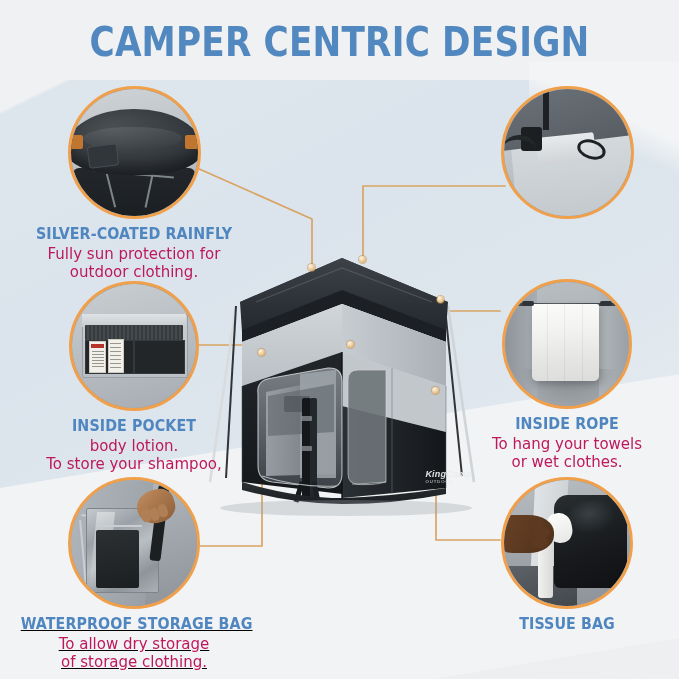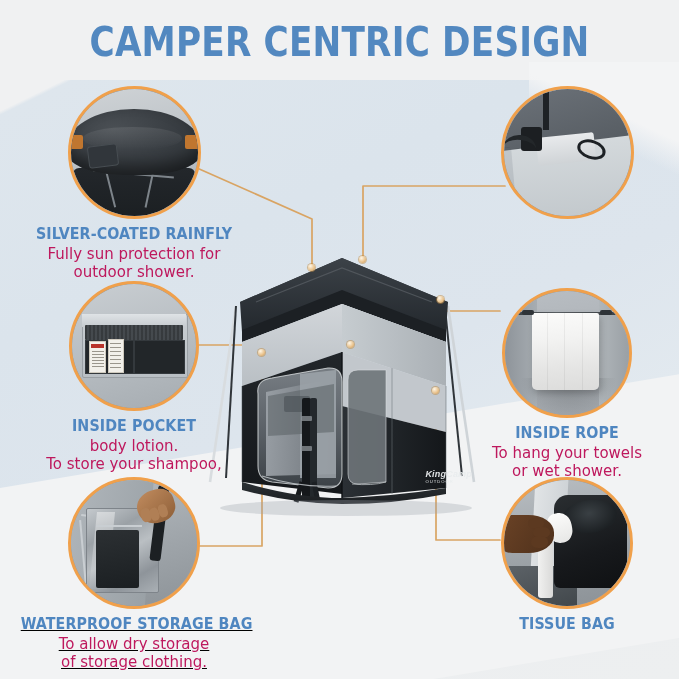--- a/index.html
+++ b/index.html
@@ -347,21 +347,21 @@
           <div class="fly-patch"></div>
           <div class="fly-tab" style="left:-2%;top:36%;"></div>
           <div class="fly-tab" style="right:-2%;top:36%;"></div>
         </div>
       </div>
     </div>
     <div class="cap">
       <div class="h">SILVER-COATED RAINFLY</div>
       <div class="s">
         <div>Fully sun protection for</div>
-        <div>outdoor shower.</div>
+        <div>outdoor clothing.</div>
       </div>
     </div>
   </div>
 
   <div class="cal" style="left:455px;top:86px;width:224px;">
     <div class="circ" style="width:133px;height:133px;margin:0 auto;">
       <div class="inner">
         <div class="ph">
           <div class="hook-bg"></div>
           <div class="hook-wall"></div>
@@ -409,21 +409,21 @@
     </div>
     <div class="cap">
       <div class="h">INSIDE POCKET</div>
       <div class="s">
         <div>body lotion.</div>
         <div>To store your shampoo,</div>
       </div>
     </div>
   </div>
 
-  <div class="cal" style="left:455px;top:288px;width:224px;">
+  <div class="cal" style="left:455px;top:279px;width:224px;">
     <div class="circ" style="width:130px;height:130px;margin:0 auto;">
       <div class="inner">
         <div class="ph">
           <div class="tw-bg"></div>
           <div class="tw-wallL"></div>
           <div class="tw-wallR"></div>
           <div class="tw-shadow"></div>
           <div class="tw-rope"></div>
           <div class="tw-towel">
             <div class="tw-fold" style="left:22%"></div>
@@ -432,21 +432,21 @@
           </div>
           <div style="position:absolute;left:14%;top:15%;width:9%;height:4%;background:#2f3438;border-radius:2px;"></div>
           <div style="position:absolute;right:14%;top:15%;width:9%;height:4%;background:#2f3438;border-radius:2px;"></div>
         </div>
       </div>
     </div>
     <div class="cap">
       <div class="h">INSIDE ROPE</div>
       <div class="s">
         <div>To hang your towels</div>
-        <div>or wet shower.</div>
+        <div>or wet clothes.</div>
       </div>
     </div>
   </div>
 
   <div class="cal" style="left:16px;top:477px;width:236px;text-decoration:underline;">
     <div class="circ" style="width:132px;height:132px;margin:0 auto;">
       <div class="inner">
         <div class="ph">
           <div class="wb-bg"></div>
           <div class="wb-wall"></div>

